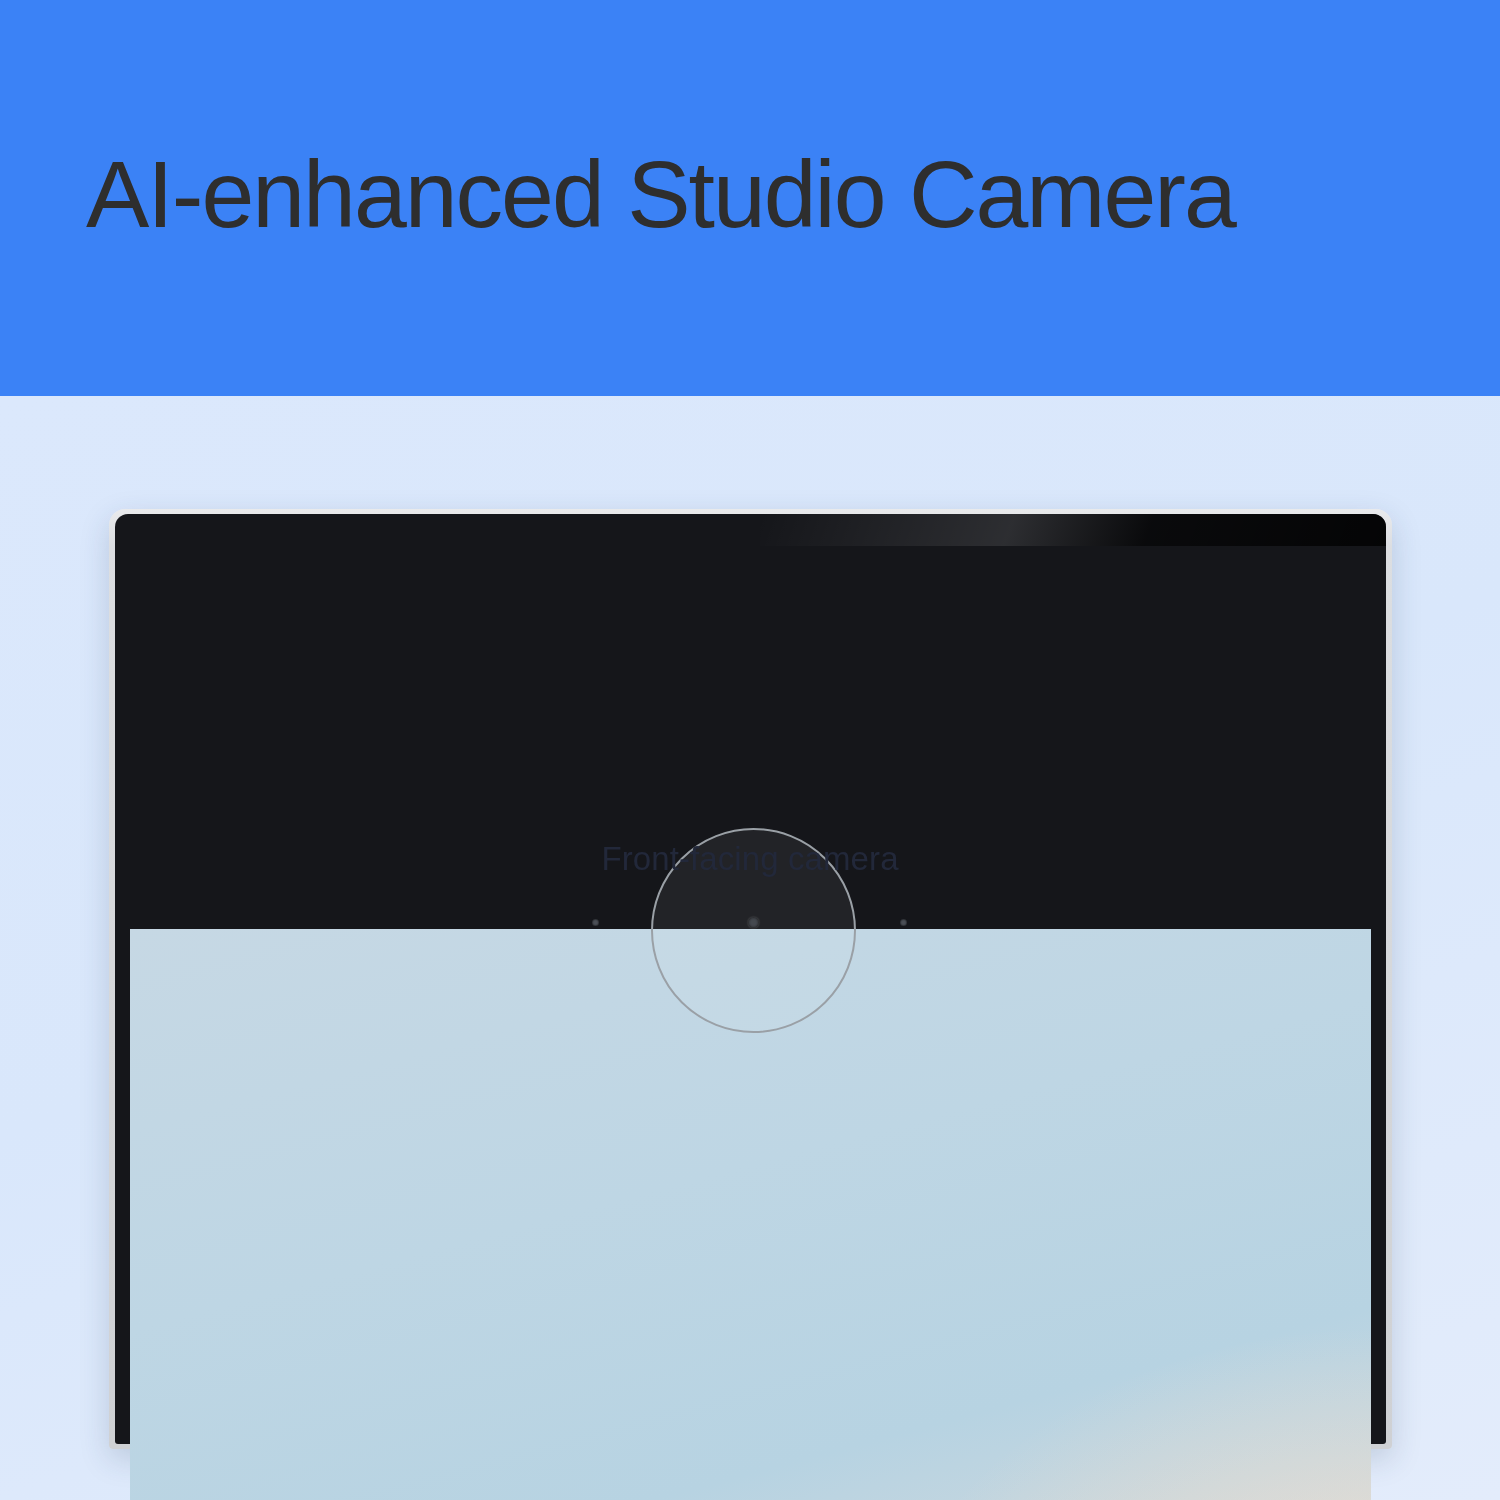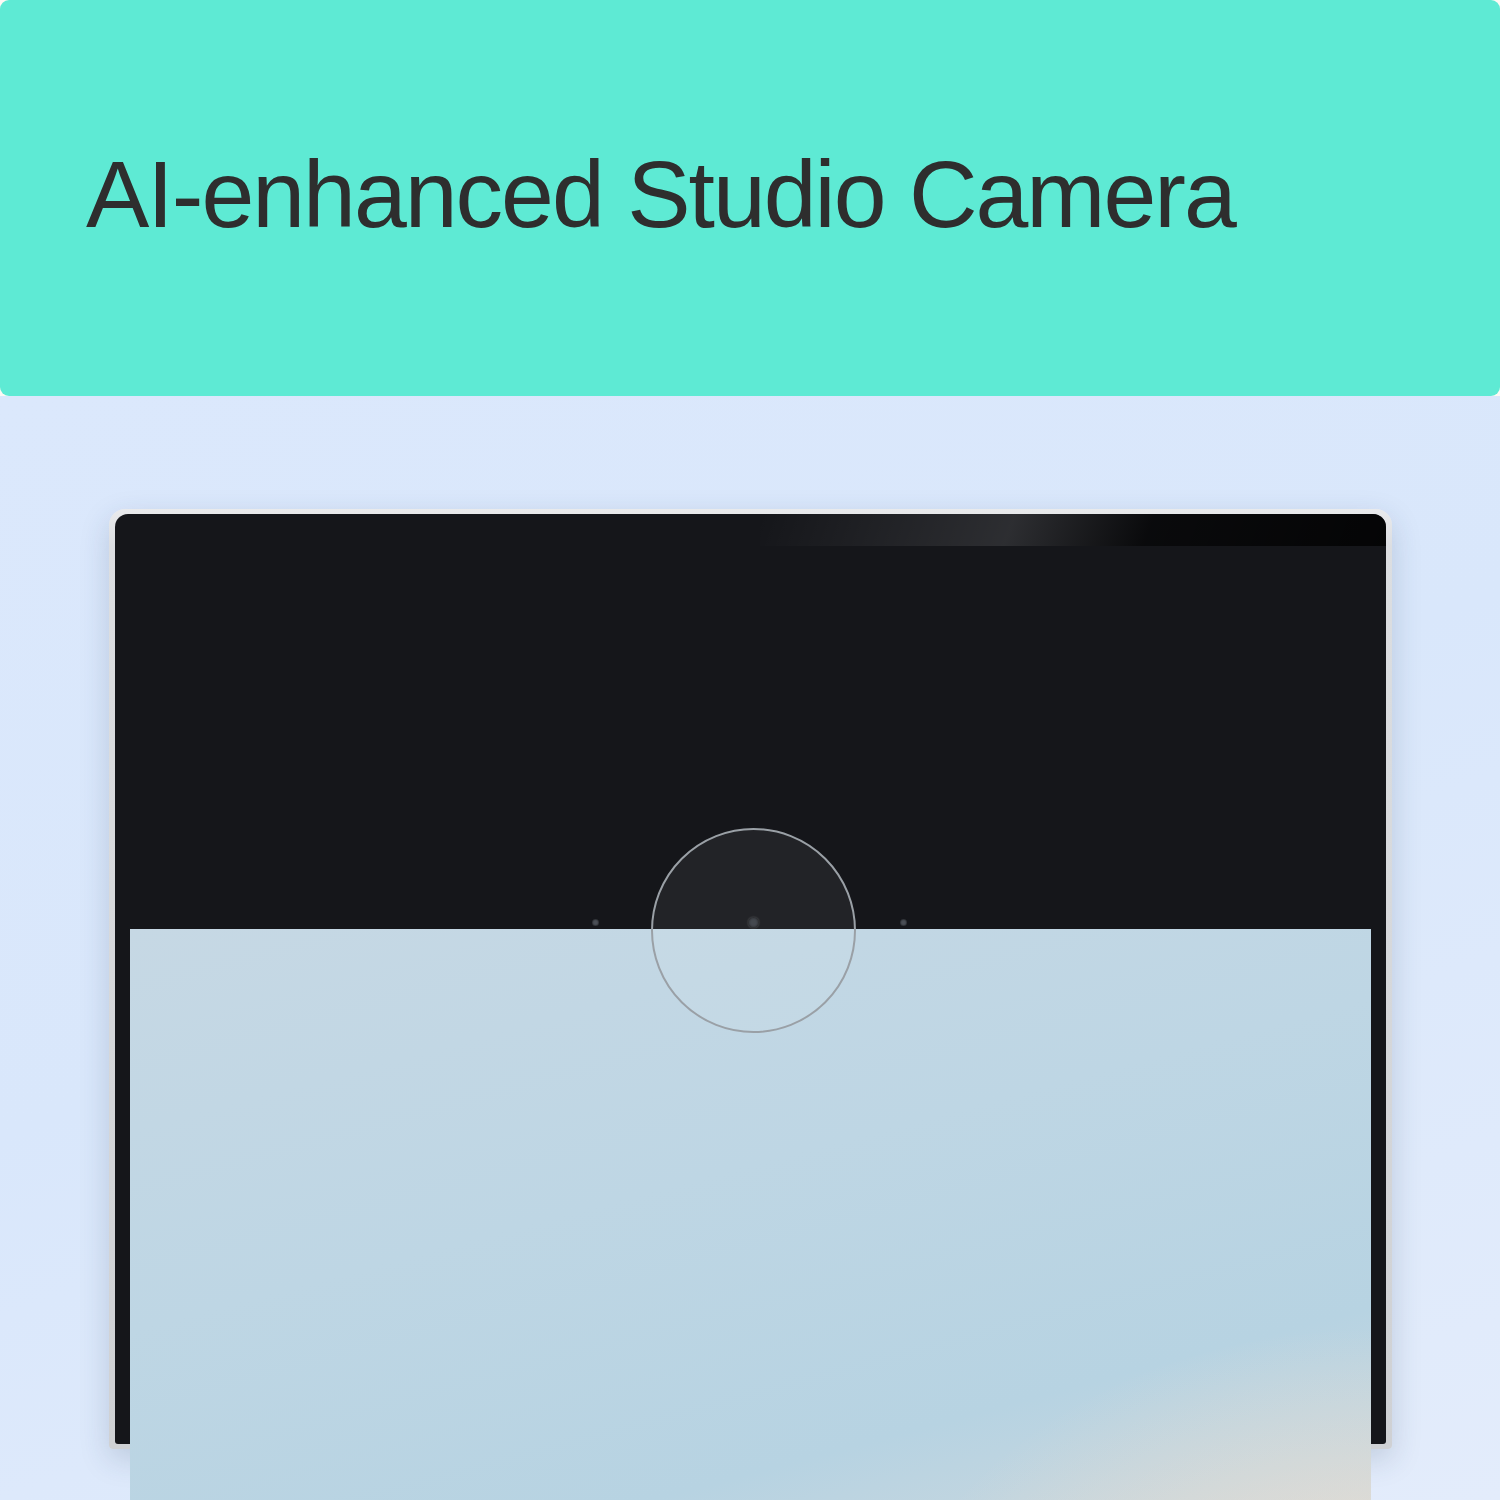--- a/index.html
+++ b/index.html
@@ -6,22 +6,21 @@
   html,body { width:1500px; height:1500px; overflow:hidden; }
   body {
     font-family:"Liberation Sans", sans-serif;
     background:#fdf9f5;
     position:relative;
   }
 
   
   #header-band{
     position:absolute; left:0; top:0; width:1500px; height:396px;
-    background:#5eead4;
-    border-radius:9px;
+    background:#3b82f6;
   }
   #page-title{
     position:absolute; left:86px; top:140px;
     font-size:95px; font-weight:400; letter-spacing:-2px;
     color:#2e2e2e; white-space:nowrap;
     font-family:"Liberation Sans", sans-serif;
   }
 
   
   #scene{
@@ -120,13 +119,14 @@
 
         
         
       </div>
 
     </div>
 
   </div>
 
   <div id="callout-circle"></div>
+  <div id="callout-label">Front-facing camera</div>
 </div>
 
 </body></html>

